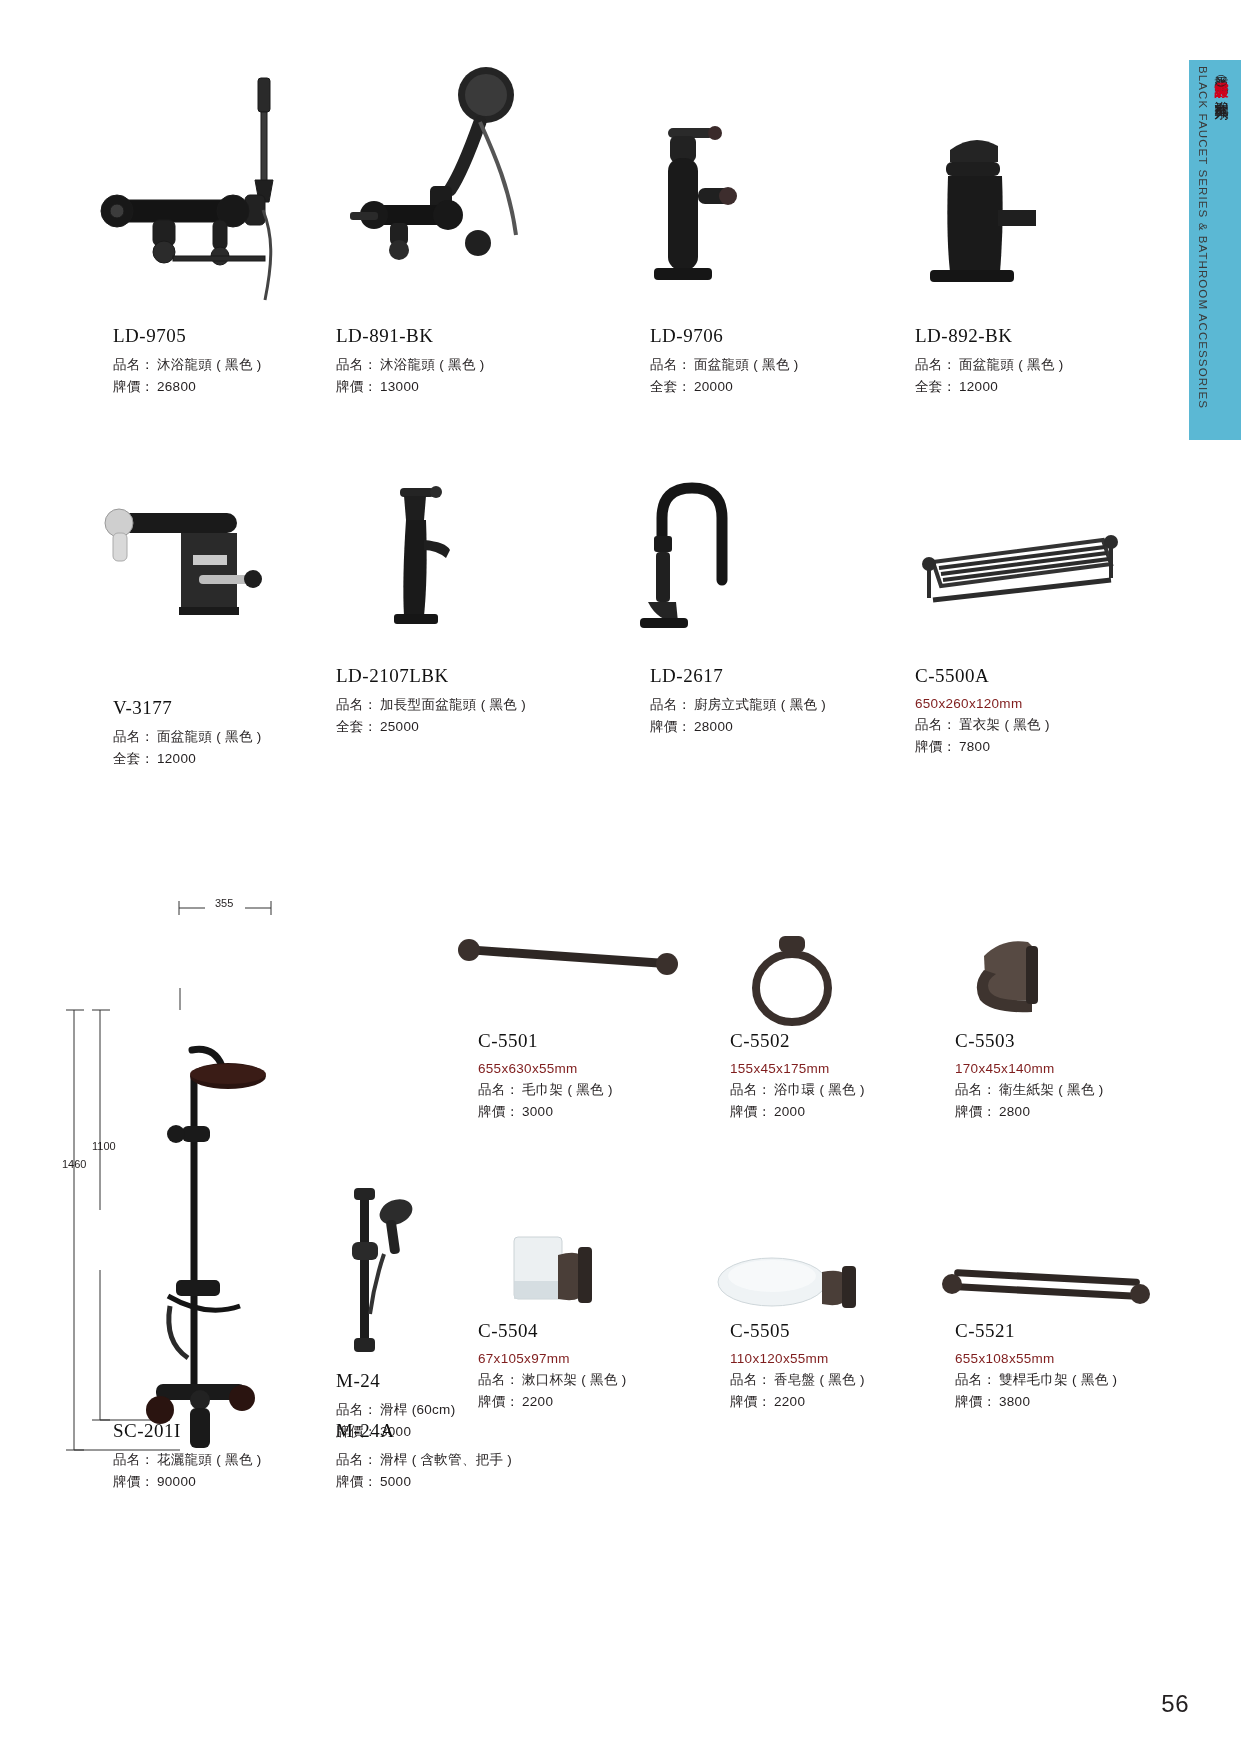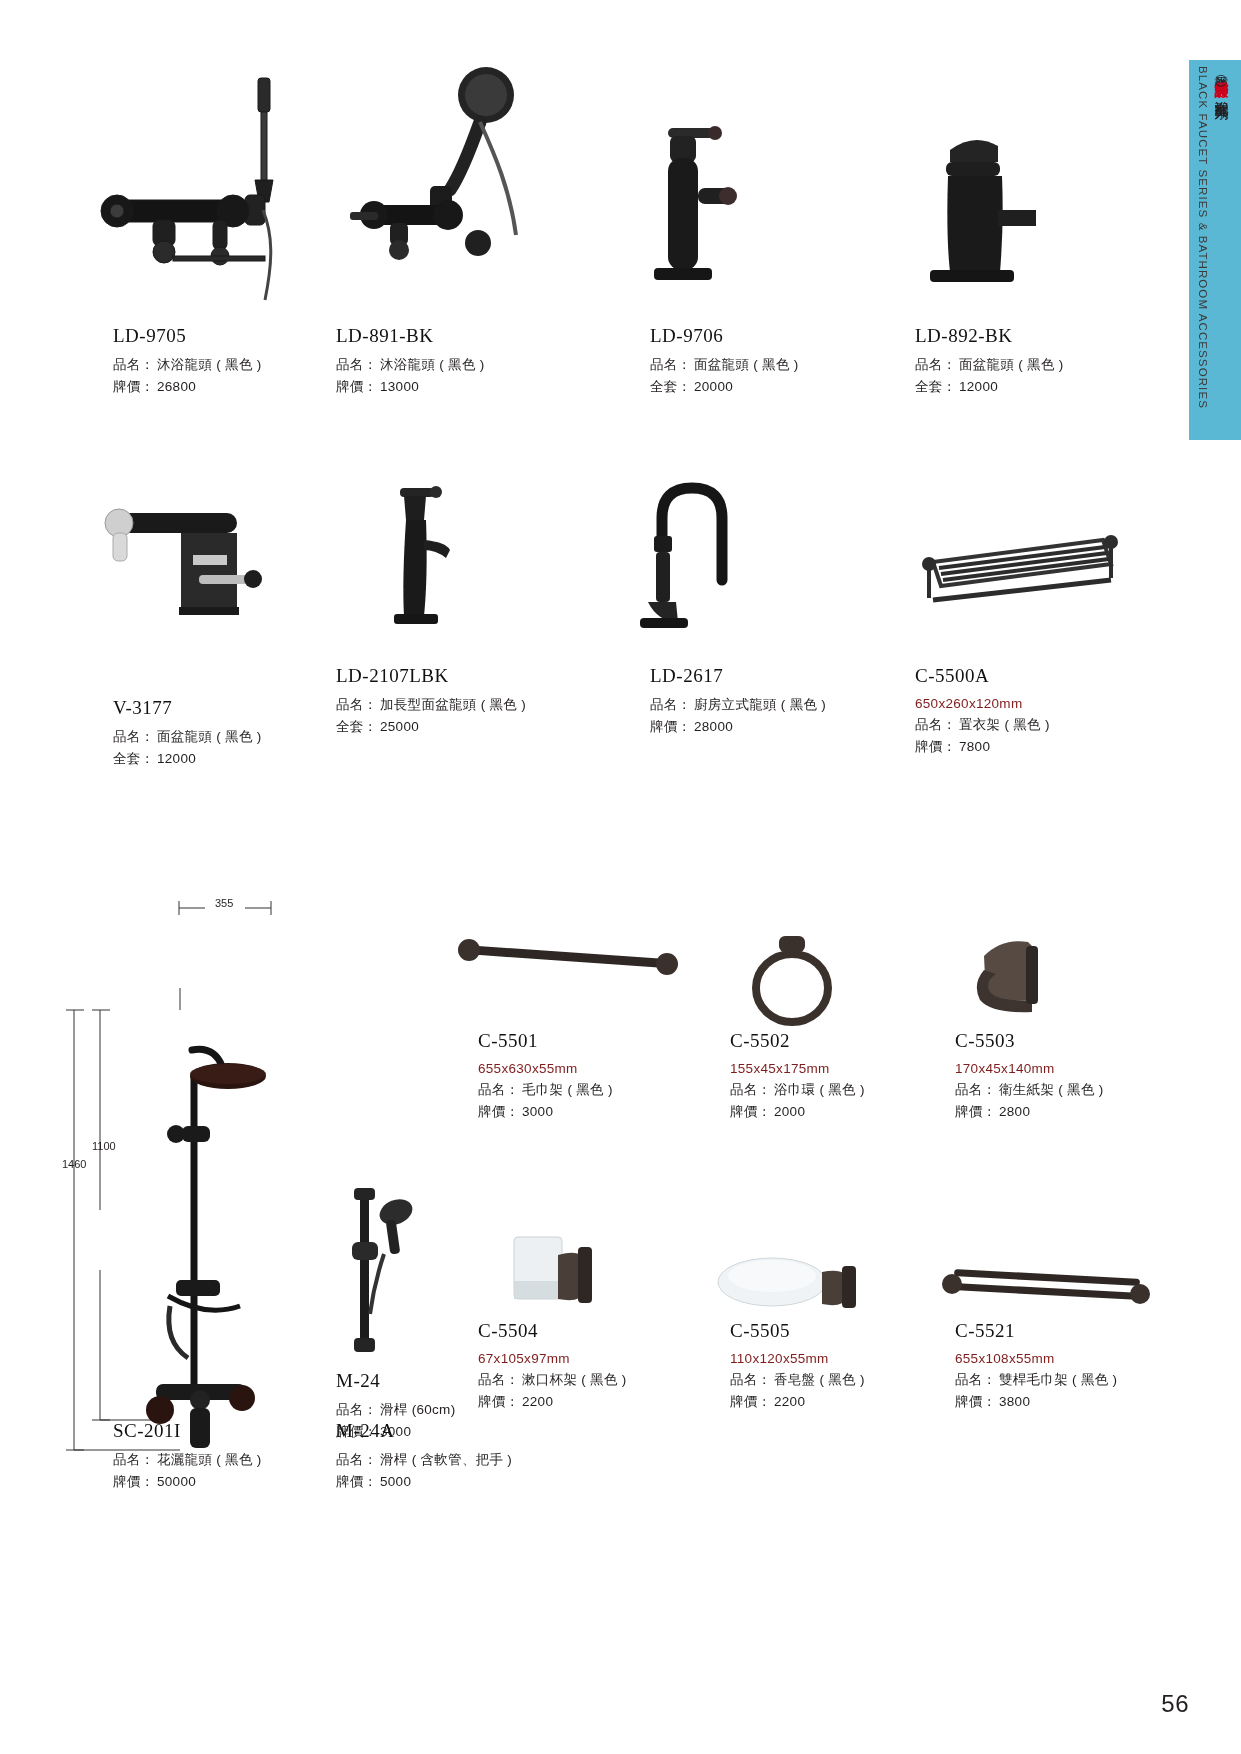--- a/index.html
+++ b/index.html
@@ -430,21 +430,21 @@
       <g stroke="#333" stroke-width="1">
         <path d="M4 10 L30 10 M70 10 L96 10"></path>
         <path d="M4 3 L4 17 M96 3 L96 17"></path>
       </g>
     </svg>
   </div>
 
   <div class="item" style="left:113px; top:1420px; width:200px;">
     <div class="code">SC-201I</div>
     <div class="row"><span class="lbl">品名：</span><span class="val">花灑龍頭 ( 黑色 )</span></div>
-    <div class="row"><span class="lbl">牌價：</span><span class="val">50000</span></div>
+    <div class="row"><span class="lbl">牌價：</span><span class="val">90000</span></div>
   </div>
 
   <div class="imgbox" style="left:340px; top:1180px; width:130px; height:180px;">
     <svg width="130" height="180" viewBox="0 0 130 180">
       <g fill="#1c1c1c">
         <rect x="20" y="10" width="9" height="160" rx="4"></rect>
         <rect x="14" y="8" width="21" height="12" rx="4" fill="#242424"></rect>
         <rect x="14" y="158" width="21" height="14" rx="4" fill="#242424"></rect>
         <rect x="12" y="62" width="26" height="18" rx="6" fill="#2a2a2a"></rect>
         <ellipse cx="56" cy="32" rx="17" ry="12" fill="#2c2c2c" transform="rotate(-22 56 32)"></ellipse>

